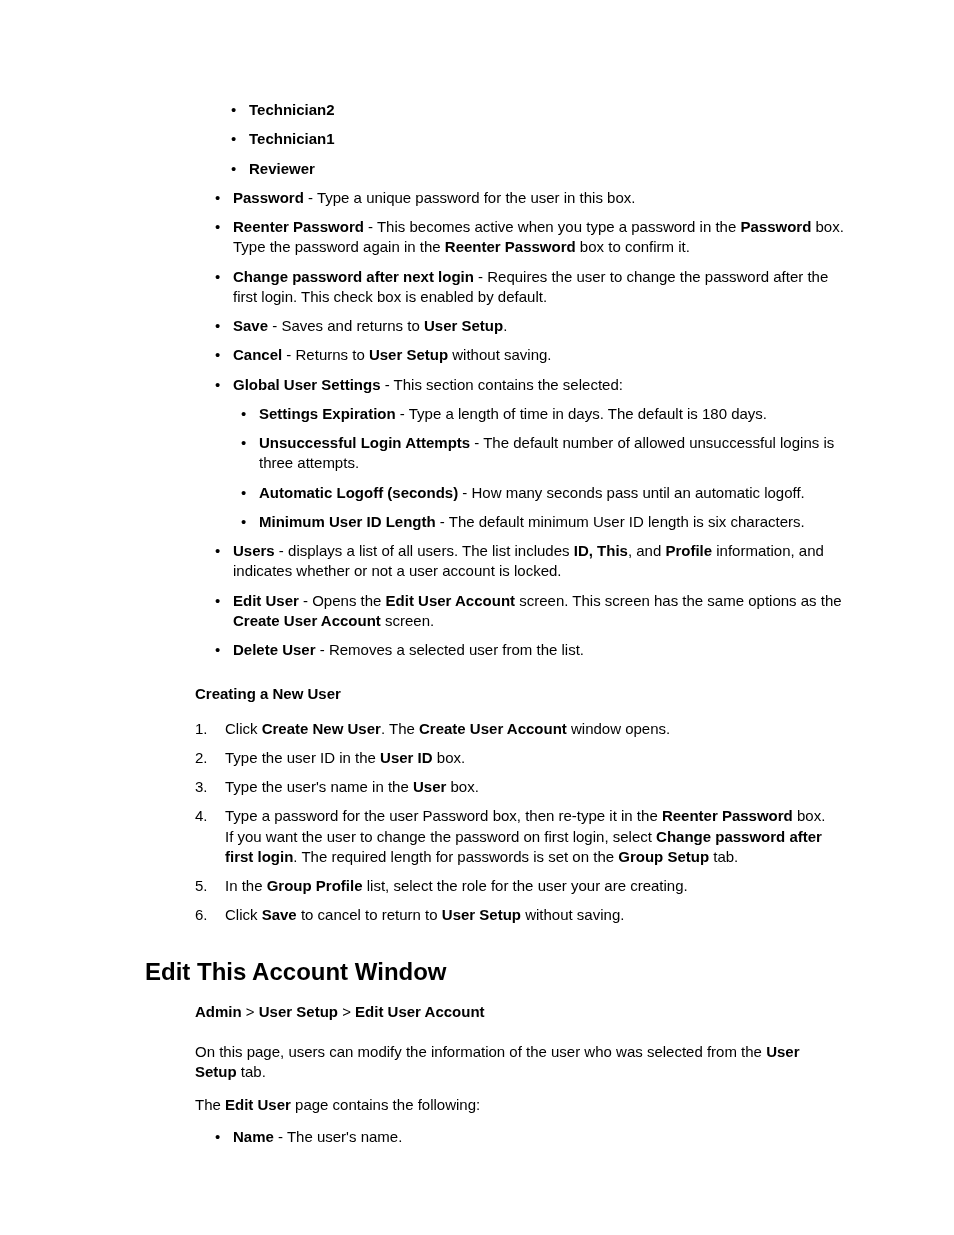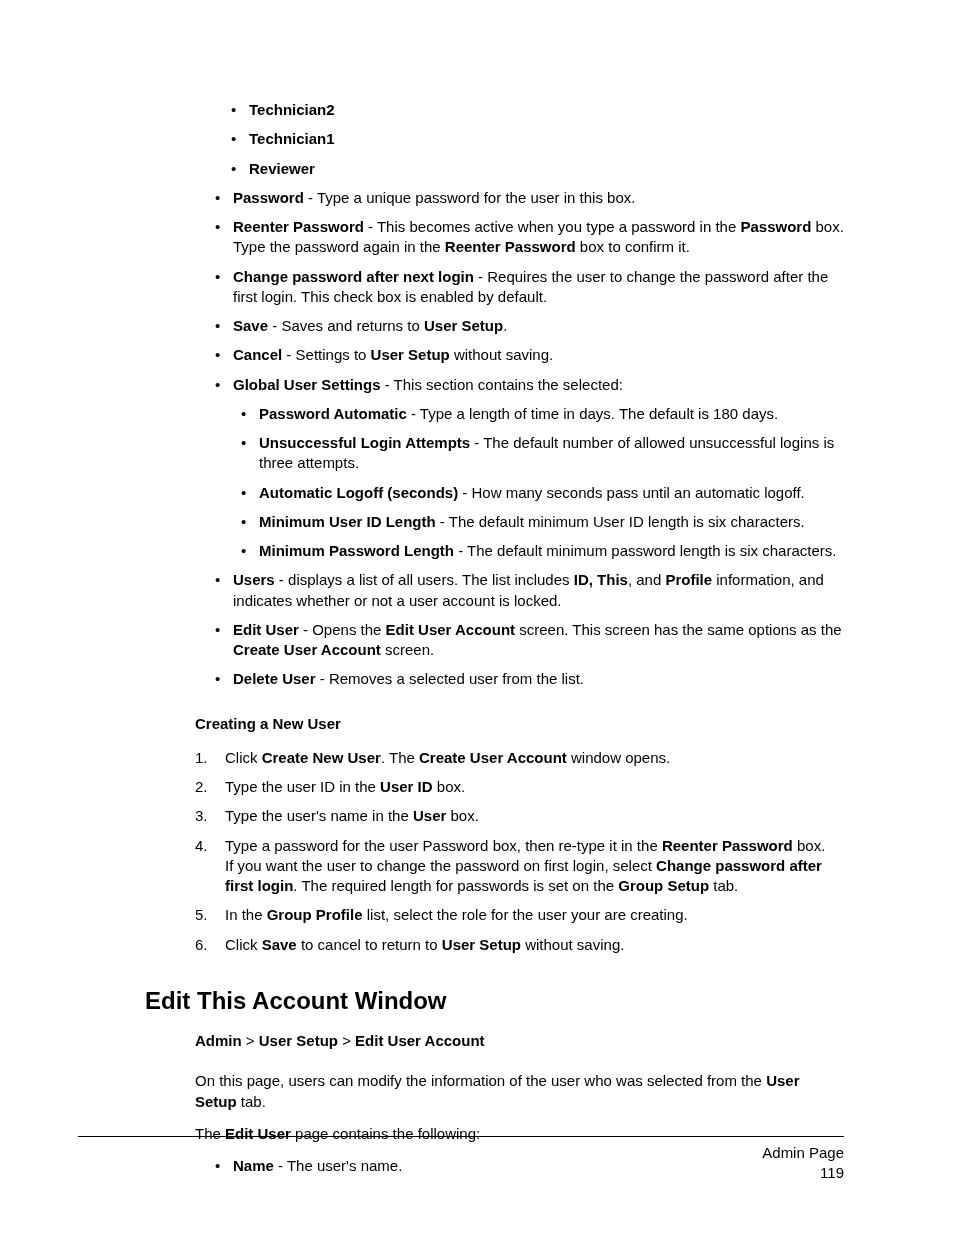--- a/index.html
+++ b/index.html
@@ -123,29 +123,28 @@
 
     <ul class="bullets">
       <li><b>Password</b><span> - Type a unique password for the user in this box.</span></li>
 
       <li><b>Reenter Password</b><span> - This becomes active when you type a password in the </span><b>Password</b><span> box. Type the password again in the </span><b>Reenter Password</b><span> box to confirm it.</span></li>
 
       <li><b>Change password after next login</b><span> - Requires the user to change the password after the first login. This check box is enabled by default.</span></li>
 
       <li><b>Save</b><span> - Saves and returns to </span><b>User Setup</b><span>.</span></li>
 
-      <li><b>Cancel</b><span> - Settings to </span><b>User Setup</b><span> without saving.</span></li>
+      <li><b>Cancel</b><span> - Returns to </span><b>User Setup</b><span> without saving.</span></li>
 
       <li><b>Global User Settings</b><span> - This section contains the selected:</span>
         <ul class="nested">
-          <li><b>Password Automatic</b><span> - Type a length of time in days. The default is 180 days.</span></li>
+          <li><b>Settings Expiration</b><span> - Type a length of time in days. The default is 180 days.</span></li>
           <li><b>Unsuccessful Login Attempts</b><span> - The default number of allowed unsuccessful logins is three attempts.</span></li>
           <li><b>Automatic Logoff (seconds)</b><span> - How many seconds pass until an automatic logoff.</span></li>
           <li><b>Minimum User ID Length</b><span> - The default minimum User ID length is six characters.</span></li>
-          <li><b>Minimum Password Length</b><span> - The default minimum password length is six characters.</span></li>
         </ul>
       </li>
 
       <li><b>Users</b><span> - displays a list of all users. The list includes </span><b>ID, This</b><span>, and </span><b>Profile</b><span> information, and indicates whether or not a user account is locked.</span></li>
 
       <li><b>Edit User</b><span> - Opens the </span><b>Edit User Account</b><span> screen. This screen has the same options as the </span><b>Create User Account</b><span> screen.</span></li>
 
       <li><b>Delete User</b><span> - Removes a selected user from the list.</span></li>
     </ul>
 
@@ -169,17 +168,13 @@
     <p class="para"><span>On this page, users can modify the information of the user who was selected from the </span><b>User Setup</b><span> tab.</span></p>
 
     <p class="para"><span>The </span><b>Edit User</b><span> page contains the following:</span></p>
 
     <ul class="bullets">
       <li><b>Name</b><span> - The user's name.</span></li>
     </ul>
 
   </div>
 
-  <div class="footer">
-    <div>Admin Page</div>
-    <div>119</div>
-  </div>
 </div>
 
 </body></html>

